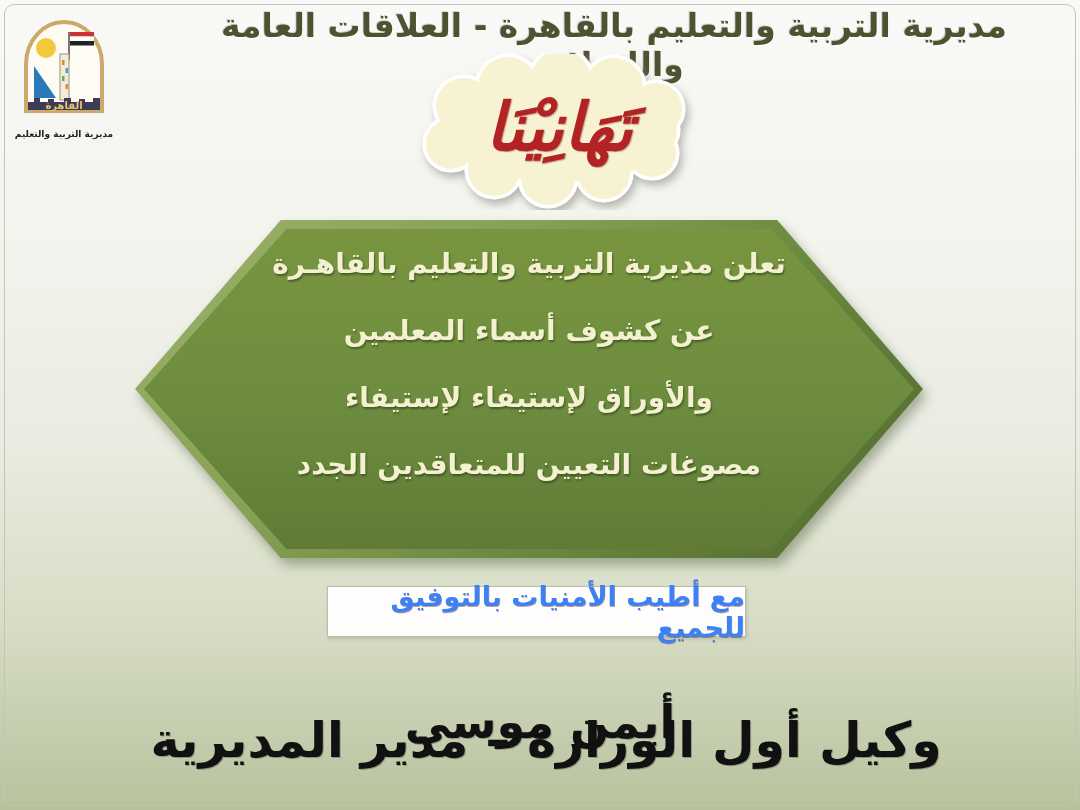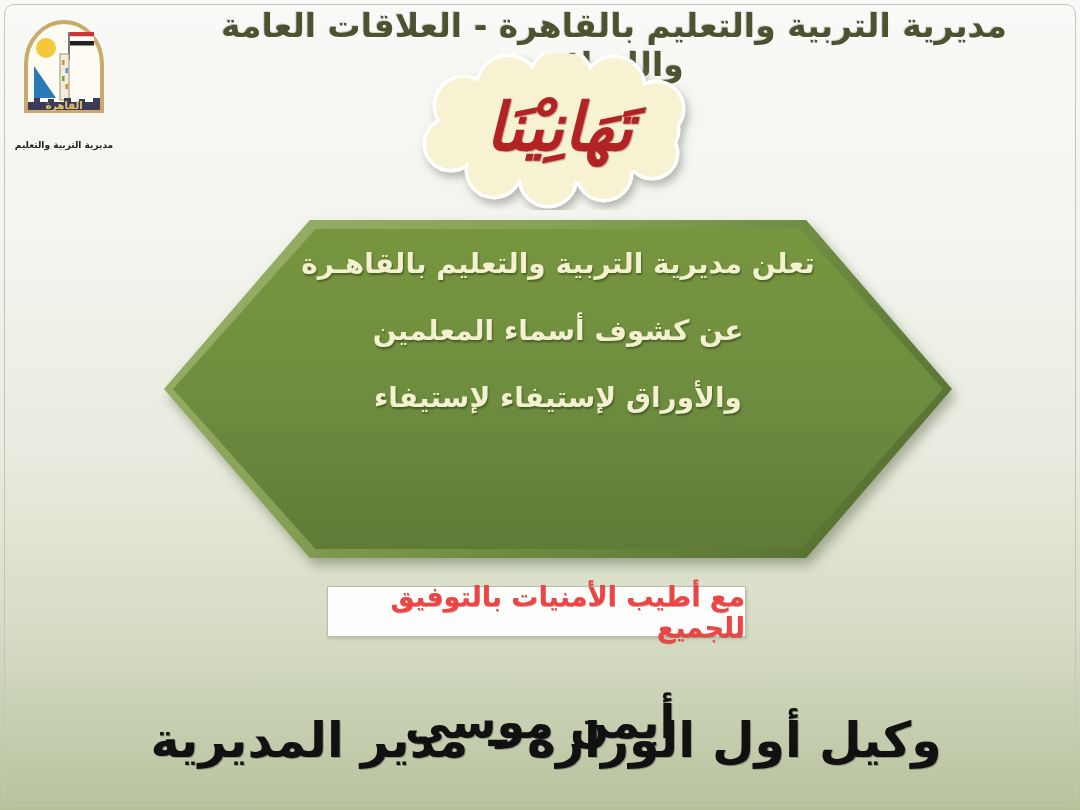--- a/index.html
+++ b/index.html
@@ -22,38 +22,38 @@
     text-align:center;
     direction:rtl;
     color:#4d5330;
     font-size:33px;font-weight:bold;
     text-shadow:1px 1px 0 rgba(255,255,255,.6), -1px -1px 0 rgba(0,0,0,.15);
     letter-spacing:.5px;
   }
   
   .logo{position:absolute;top:14px;left:8px;width:112px;text-align:center;}
   .logo-caption{
-    margin-top:12px;font-size:9px;color:#222;direction:rtl;font-weight:bold;
+    margin-top:1px;font-size:9px;color:#222;direction:rtl;font-weight:bold;
   }
   
   .cloud-wrap{position:absolute;left:398px;top:54px;width:322px;height:156px;font-style:italic;}
   .cloud-wrap svg{display:block;}
   .cloud-text{
     position:absolute;inset:0;
     display:flex;align-items:center;justify-content:center;
     direction:rtl;
     color:#b32323;
     font-size:66px;font-weight:bold;
     padding-bottom:10px;
     text-shadow:1px 1px 1px rgba(100,30,30,.35);
     font-family:"DejaVu Sans", sans-serif;
   }
   
   .hex-outer{
-    position:absolute;left:164px;top:220px;width:788px;height:338px;
+    position:absolute;left:135px;top:220px;width:788px;height:338px;
     filter:drop-shadow(4px 7px 6px rgba(80,90,60,.45));
   }
   .hex-bevel{
     position:absolute;inset:0;
     clip-path:polygon(0 50%,18.5% 0,81.5% 0,100% 50%,81.5% 100%,18.5% 100%);
     background:linear-gradient(135deg,#9bb26a 0%,#87a156 35%,#6d8c41 60%,#4f682c 100%);
   }
   .hex-inner{
     position:absolute;inset:9px;
     clip-path:polygon(0 50%,18.5% 0,81.5% 0,100% 50%,81.5% 100%,18.5% 100%);
@@ -69,21 +69,21 @@
     text-shadow:1px 2px 2px rgba(40,55,20,.55);
   }
   
   .wishes-box{
     position:absolute;left:327px;top:586px;width:417px;height:49px;
     background:#fdfdfc;
     border:1px solid #b9bcae;
     box-shadow:1px 2px 3px rgba(100,110,80,.25);
     display:flex;align-items:center;justify-content:center;
     direction:rtl;
-    color:#ef4444;font-size:27px;font-weight:bold;
+    color:#3b82f6;font-size:27px;font-weight:bold;
     text-shadow:.5px .5px 0 rgba(120,20,20,.4);
   }
   
   .sig-name{
     position:absolute;left:0;right:0;top:648px;
     text-align:center;direction:rtl;
     color:#111;font-size:46px;font-weight:bold;
     text-shadow:1px 1px 0 rgba(0,0,0,.25);
     margin-top:47px;
   }
@@ -173,20 +173,21 @@
     <div class="cloud-text">تَهَانِيْنَا</div>
   </div>
 
   <div class="hex-outer">
     <div class="hex-bevel"></div>
     <div class="hex-inner"></div>
     <div class="hex-text">
       <div>تعلن مديرية التربية والتعليم بالقاهـرة</div>
       <div>عن كشوف أسماء المعلمين</div>
       <div>والأوراق لإستيفاء لإستيفاء</div>
+      <div>مصوغات التعيين للمتعاقدين الجدد</div>
     </div>
   </div>
 
   <div class="wishes-box">
     <span>مع أطيب الأمنيات بالتوفيق للجميع</span>
   </div>
 
   <div class="sig-name">أيمن موسى</div>
   <div class="sig-title">وكيل أول الوزارة – مدير المديرية</div>
 </div>

